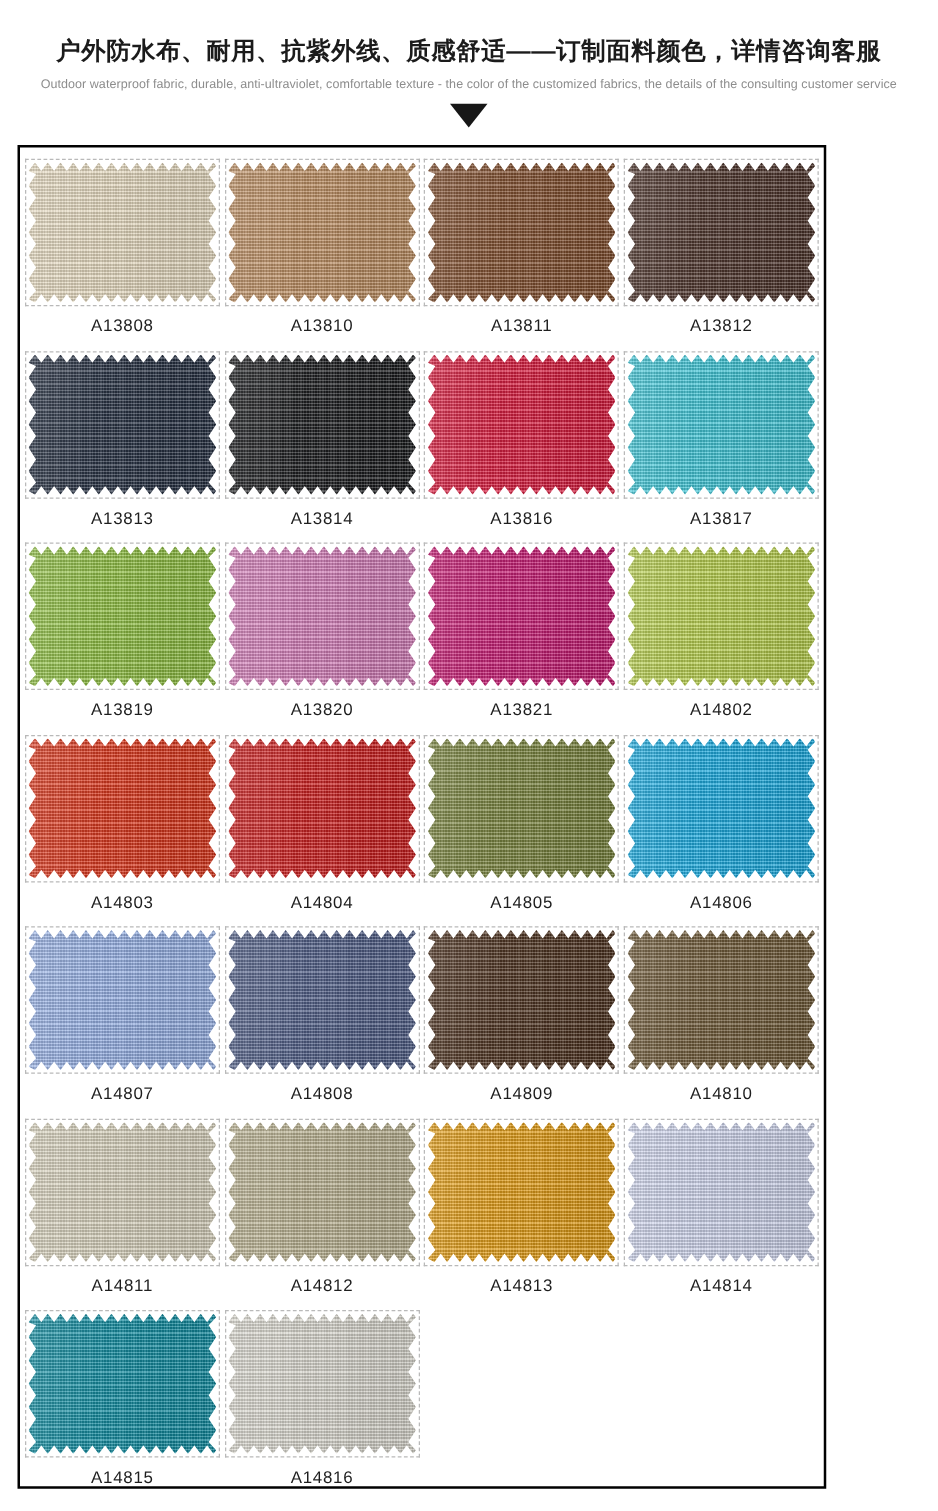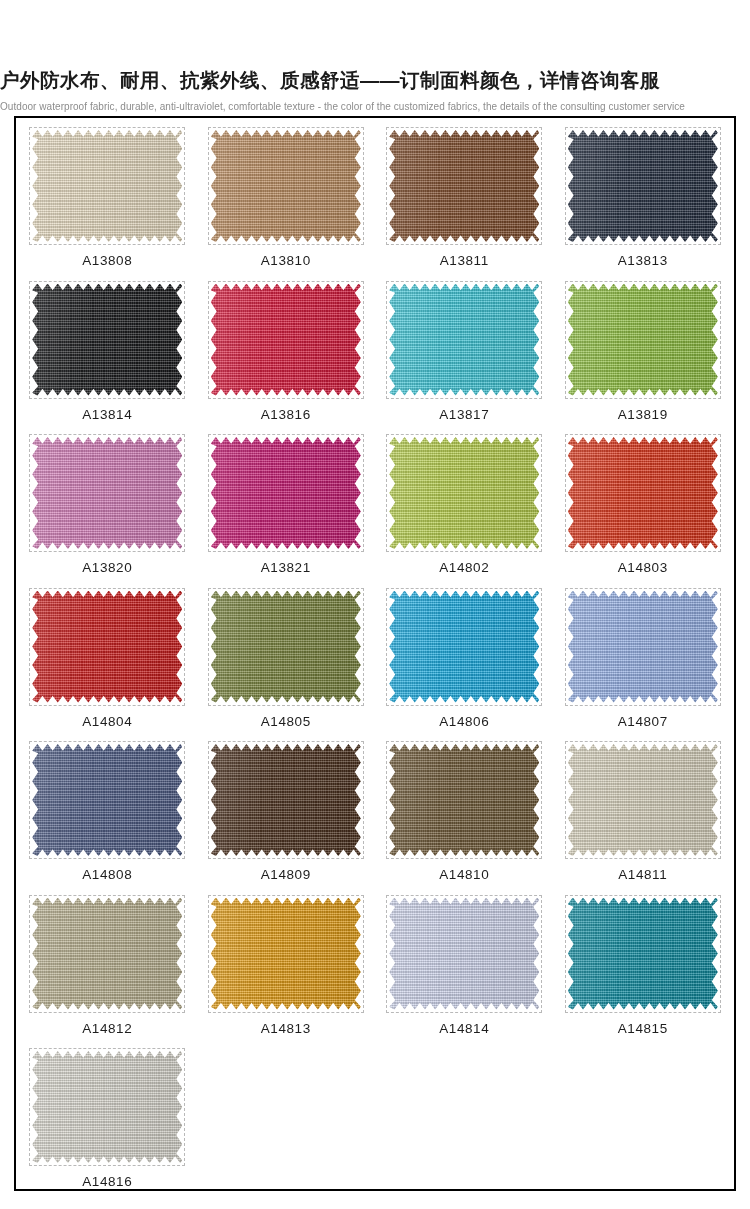--- a/index.html
+++ b/index.html
@@ -12,22 +12,21 @@
     width: 750px;
     height: 1209px;
     font-family: "Liberation Sans", "DejaVu Sans", sans-serif;
     overflow: hidden;
   }
 
   
   .header {
     width: 750px;
     padding-top: 29px;
-    text-align: left;
-    margin-top: 39px;
+    text-align: center;
   }
   .header-title {
     font-size: 19.5px;
     font-weight: 700;
     color: #1b1b1b;
     letter-spacing: 0.5px;
     line-height: 1.25;
     white-space: nowrap;
   }
   .header-sub {
@@ -44,21 +43,21 @@
     border-left: 15px solid transparent;
     border-right: 15px solid transparent;
     border-top: 19px solid #171717;
   }
 
   
   .grid-frame {
     position: absolute;
     left: 14px;
     top: 116px;
-    width: 722px;
+    width: 647px;
     height: 1075px;
     border: 2px solid #000000;
     background: #ffffff;
     padding: 4px 2px 0 2px;
   }
   .grid {
     display: flex;
     flex-wrap: wrap;
     width: 100%;
   }
@@ -194,20 +193,26 @@
         <div class="swatch-code">A13810</div>
       </div>
       <div class="cell">
         <div class="swatch-box">
           <div class="chip" style="background: rgb(125, 75, 42);"></div>
         </div>
         <div class="swatch-code">A13811</div>
       </div>
       <div class="cell">
         <div class="swatch-box">
+          <div class="chip" style="background: rgb(74, 49, 40);"></div>
+        </div>
+        <div class="swatch-code">A13812</div>
+      </div>
+      <div class="cell">
+        <div class="swatch-box">
           <div class="chip" style="background: rgb(35, 45, 63);"></div>
         </div>
         <div class="swatch-code">A13813</div>
       </div>
       <div class="cell">
         <div class="swatch-box">
           <div class="chip" style="background: rgb(23, 24, 26);"></div>
         </div>
         <div class="swatch-code">A13814</div>
       </div>

